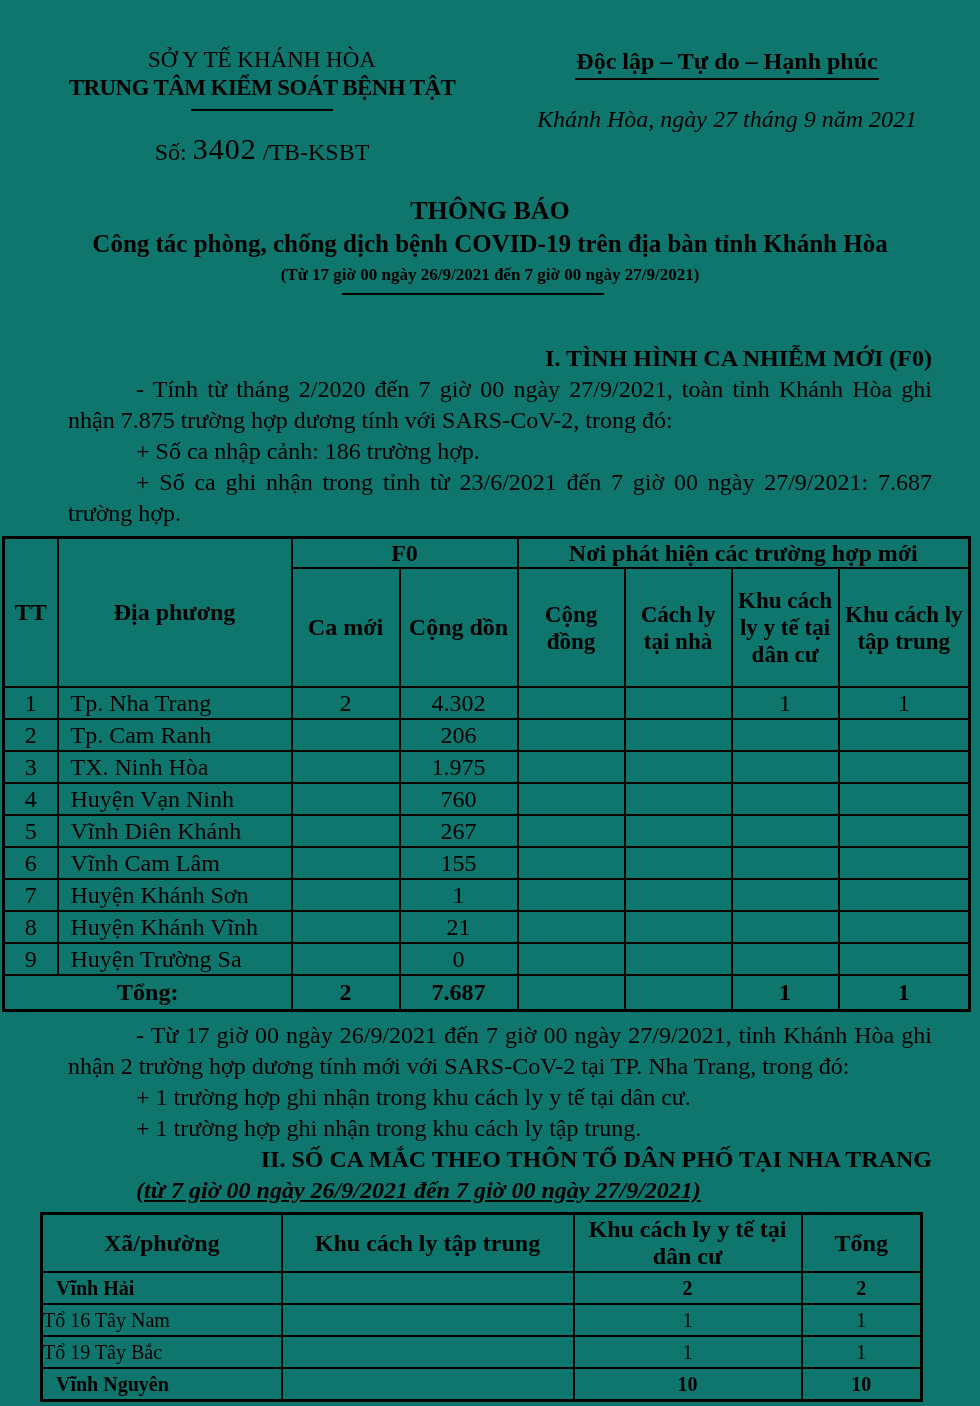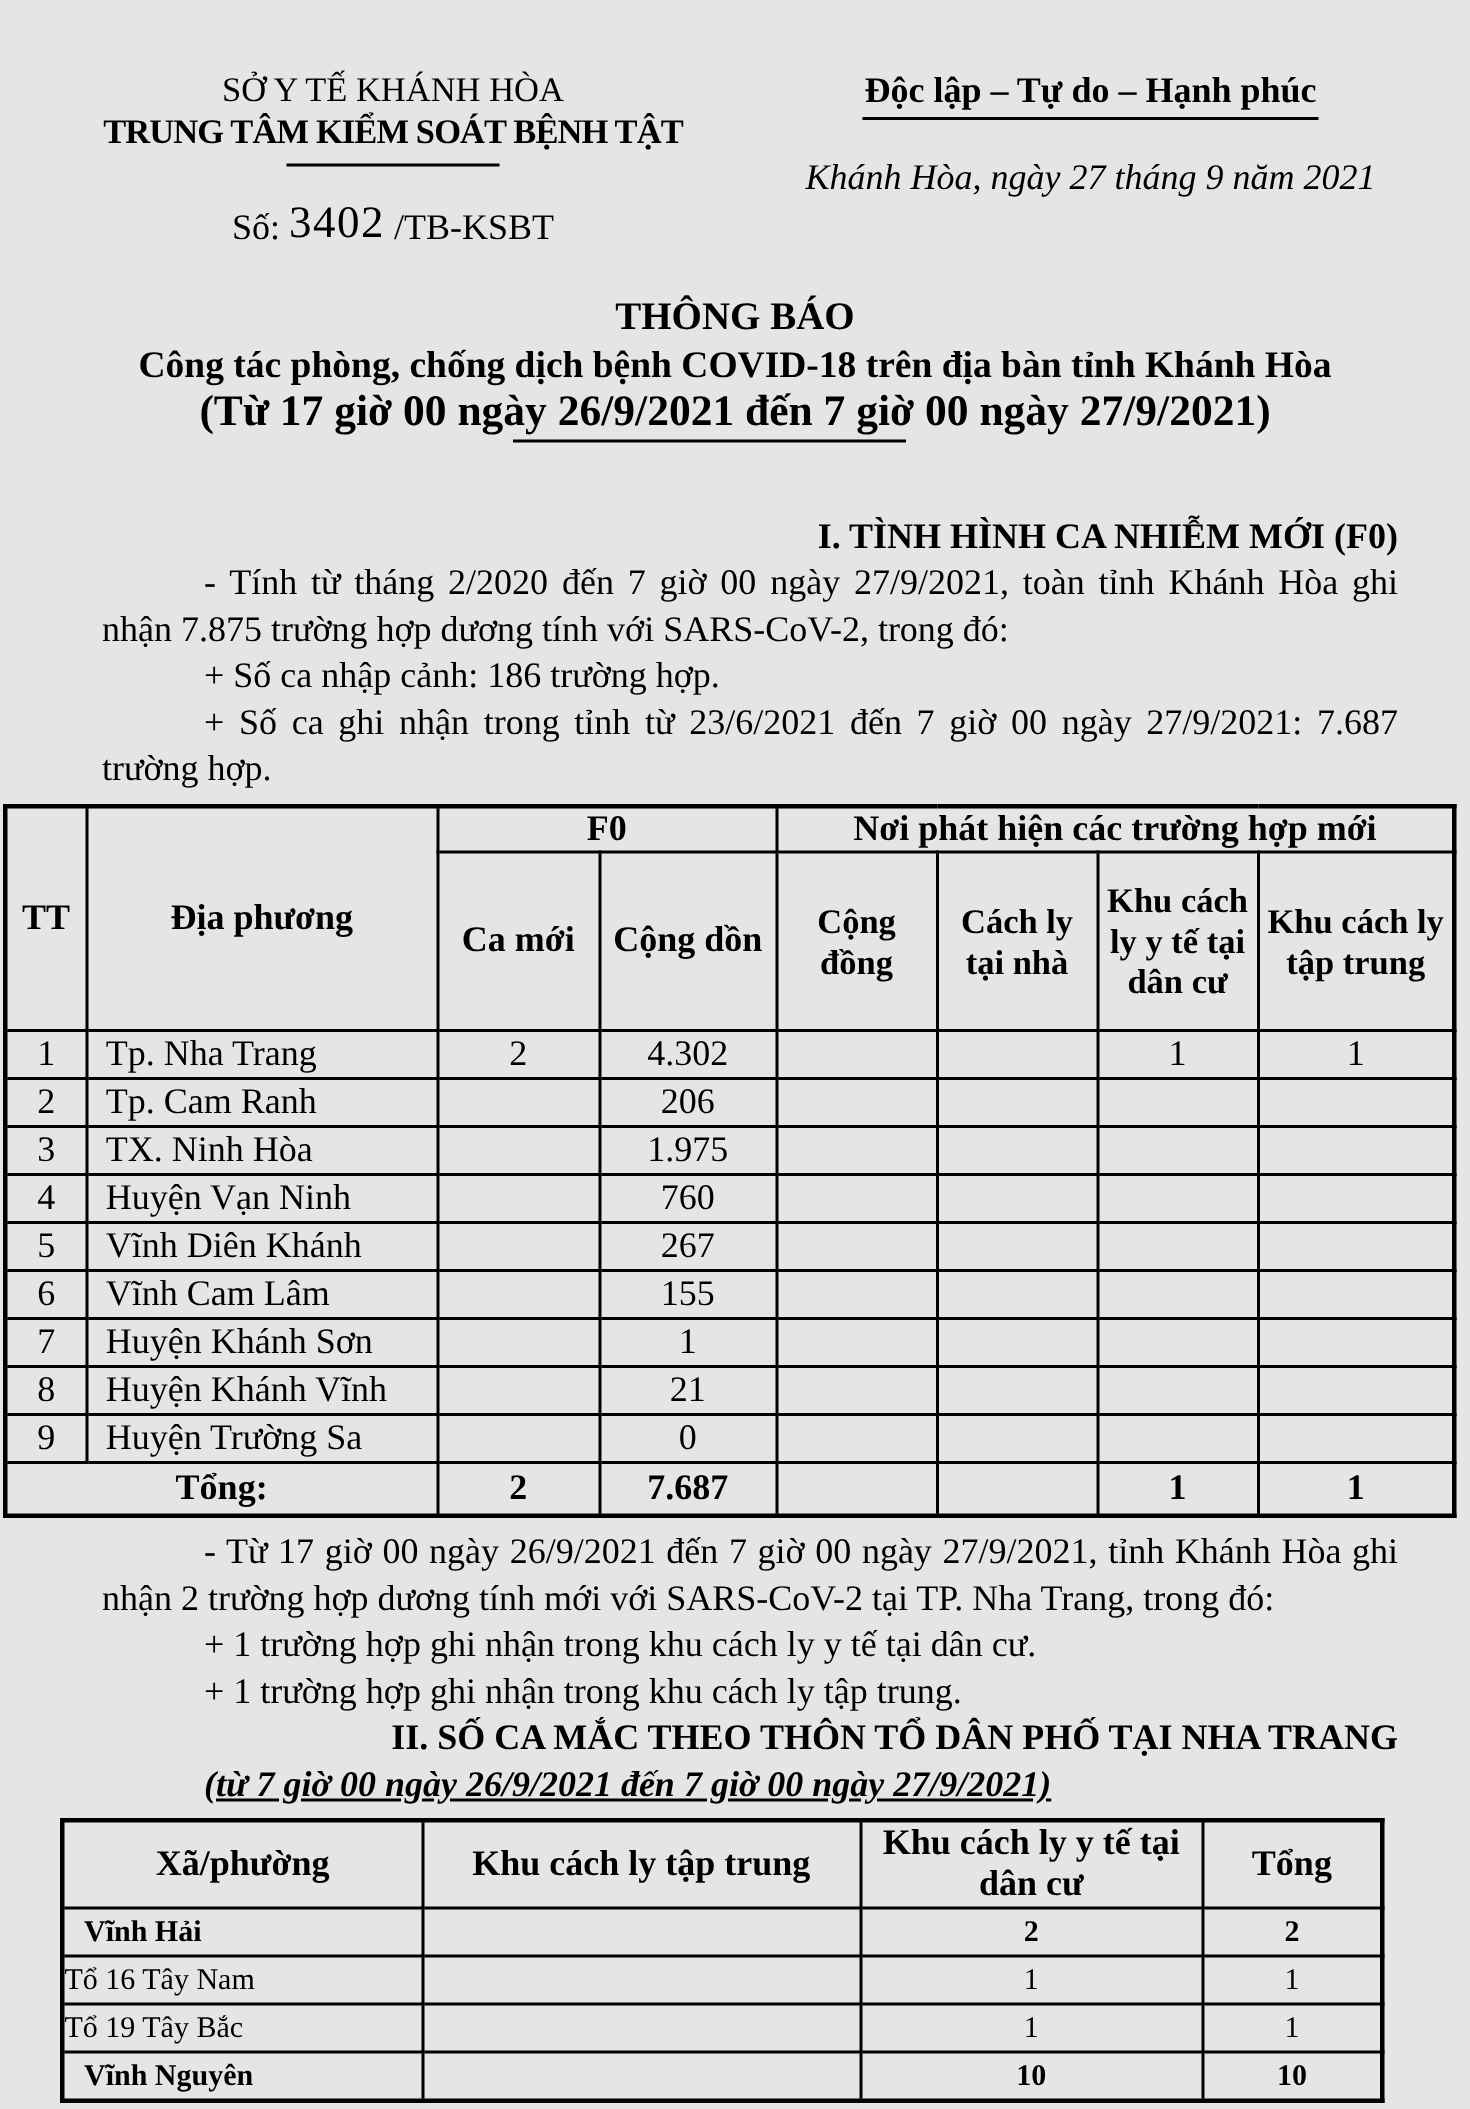--- a/index.html
+++ b/index.html
@@ -1,38 +1,38 @@
 <!DOCTYPE html>
 <html><head>
 <meta charset="utf-8">
 <style>
   html,body{margin:0;padding:0;background:#fff;}
   .page{
-    width:980px;height:1406px;background:#e5e5e5;color:#000;
+    width:980px;height:1406px;background:#0f766e;color:#000;
     font-family:"Liberation Serif","DejaVu Serif",serif;
     position:relative;box-sizing:border-box;padding-top:46px;overflow:hidden;
   }
   
   .header{display:flex;}
   .h-left{width:448px;margin-left:38px;text-align:center;}
   .h-right{width:462px;margin-left:10px;text-align:center;}
   .h-org1{font-size:23px;line-height:28px;}
   .h-org2{font-size:23px;font-weight:bold;line-height:28px;letter-spacing:-0.6px;}
   .rule-left{width:142px;border-top:2px solid #000;margin:7px auto 0;}
   .h-nat1{font-size:23px;font-weight:bold;line-height:28px;letter-spacing:-0.4px;}
   .h-nat2{font-size:24px;font-weight:bold;line-height:30px;}
   .rule-right{width:304px;border-top:2px solid #000;margin:2px auto 0;}
   .doc-number{margin-top:22px;font-size:24px;}
   .doc-number .num{font-size:30px;position:relative;top:-1px;letter-spacing:1px;}
   .place-date{margin-top:26px;font-size:24px;font-style:italic;}
   
   .title-block{text-align:center;margin-top:28px;}
   .t-main{font-size:26px;font-weight:bold;line-height:31px;}
   .t-sub{font-size:25px;font-weight:bold;line-height:31px;margin-top:2px;}
-  .t-period{font-size:29px;font-weight:bold;line-height:31px;}
+  .t-period{font-size:17px;font-weight:bold;line-height:31px;}
   .title-rule{width:262px;border-top:2px solid #000;margin:3px auto 0;transform:translateX(-17px);}
   
   .content{padding:0 48px 0 68px;font-size:24px;line-height:31px;text-align:justify;}
   .content p{margin:0;text-indent:68px;}
   .sec-heading{font-weight:bold;text-align:right;}
   .mt-sec1{margin-top:48px;}
   .sec2-period{font-weight:bold;font-style:italic;text-decoration:underline;}
   
   .tbl1{border-collapse:collapse;table-layout:fixed;width:966px;margin:7px 0 0 2px;border:3px solid #000;}
   .tbl1 th,.tbl1 td{border:2px solid #000;padding:0;overflow:hidden;}
@@ -73,21 +73,21 @@
     </div>
     <div class="h-right">
       <div class="h-nat2">Độc lập – Tự do – Hạnh phúc</div>
       <div class="rule-right"></div>
       <div class="place-date">Khánh Hòa, ngày 27 tháng 9 năm 2021</div>
     </div>
   </div>
 
   <div class="title-block">
     <div class="t-main">THÔNG BÁO</div>
-    <div class="t-sub">Công tác phòng, chống dịch bệnh COVID-18 trên địa bàn tỉnh Khánh Hòa</div>
+    <div class="t-sub">Công tác phòng, chống dịch bệnh COVID-19 trên địa bàn tỉnh Khánh Hòa</div>
     <div class="t-period">(Từ 17 giờ 00 ngày 26/9/2021 đến 7 giờ 00 ngày 27/9/2021)</div>
     <div class="title-rule"></div>
   </div>
 
   <div class="content mt-sec1">
     <p class="sec-heading">I. TÌNH HÌNH CA NHIỄM MỚI (F0)</p>
     <p>- Tính từ tháng 2/2020 đến 7 giờ 00 ngày 27/9/2021, toàn tỉnh Khánh Hòa ghi nhận 7.875 trường hợp dương tính với SARS-CoV-2, trong đó:</p>
     <p>+ Số ca nhập cảnh: 186 trường hợp.</p>
     <p>+ Số ca ghi nhận trong tỉnh từ 23/6/2021 đến 7 giờ 00 ngày 27/9/2021: 7.687 trường hợp.</p>
   </div>

